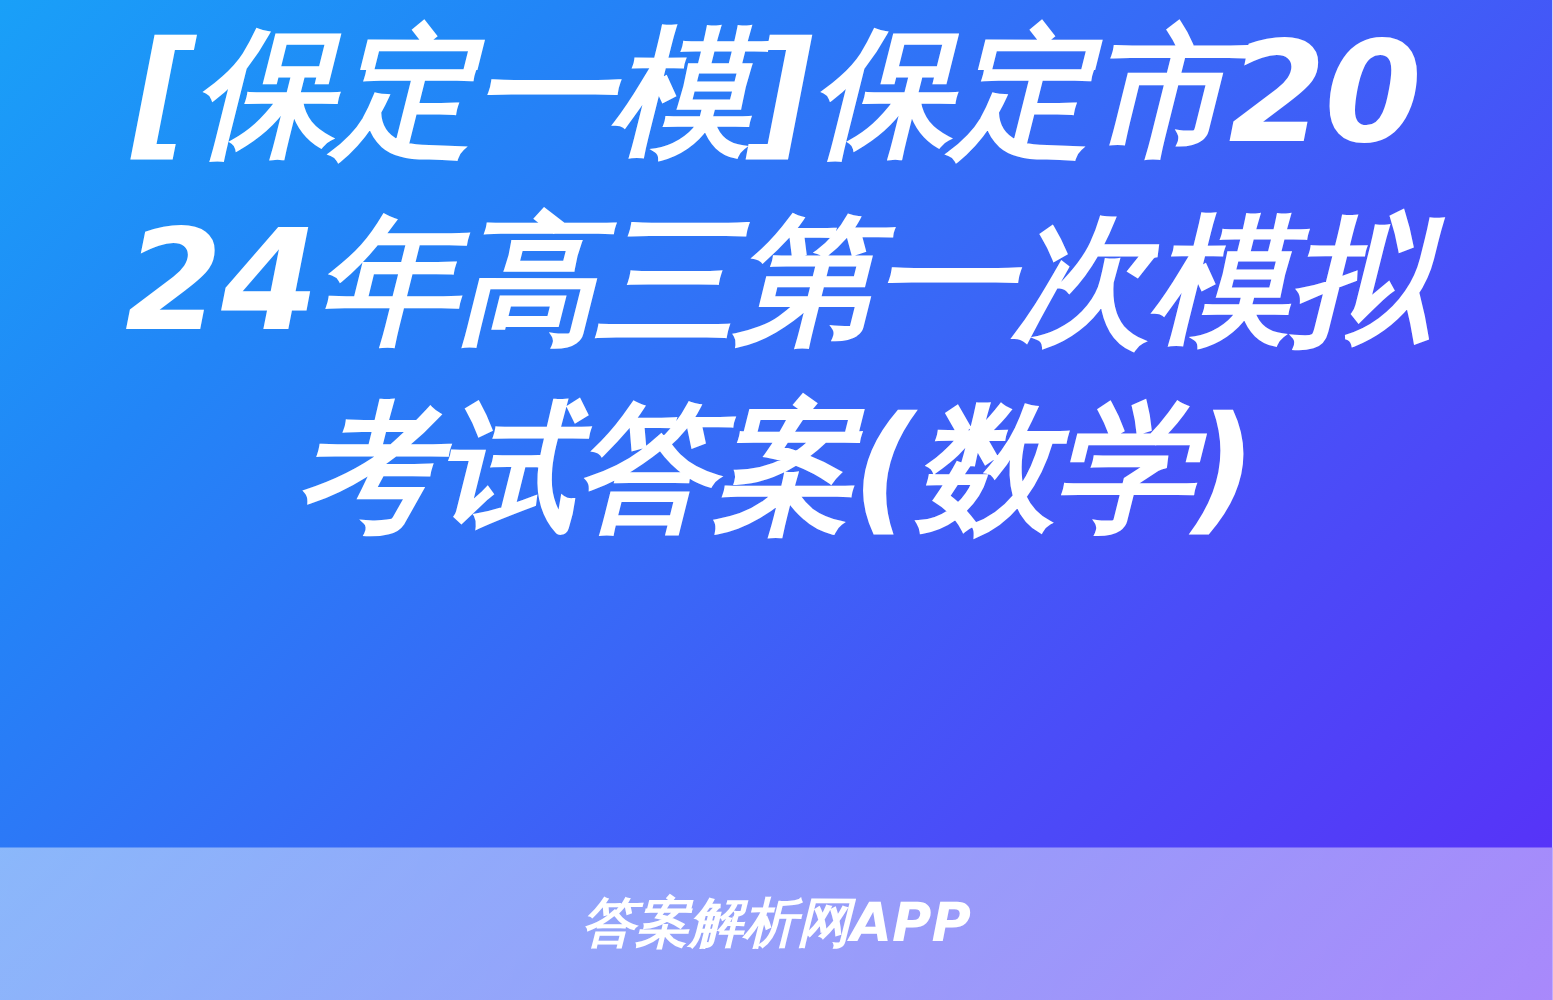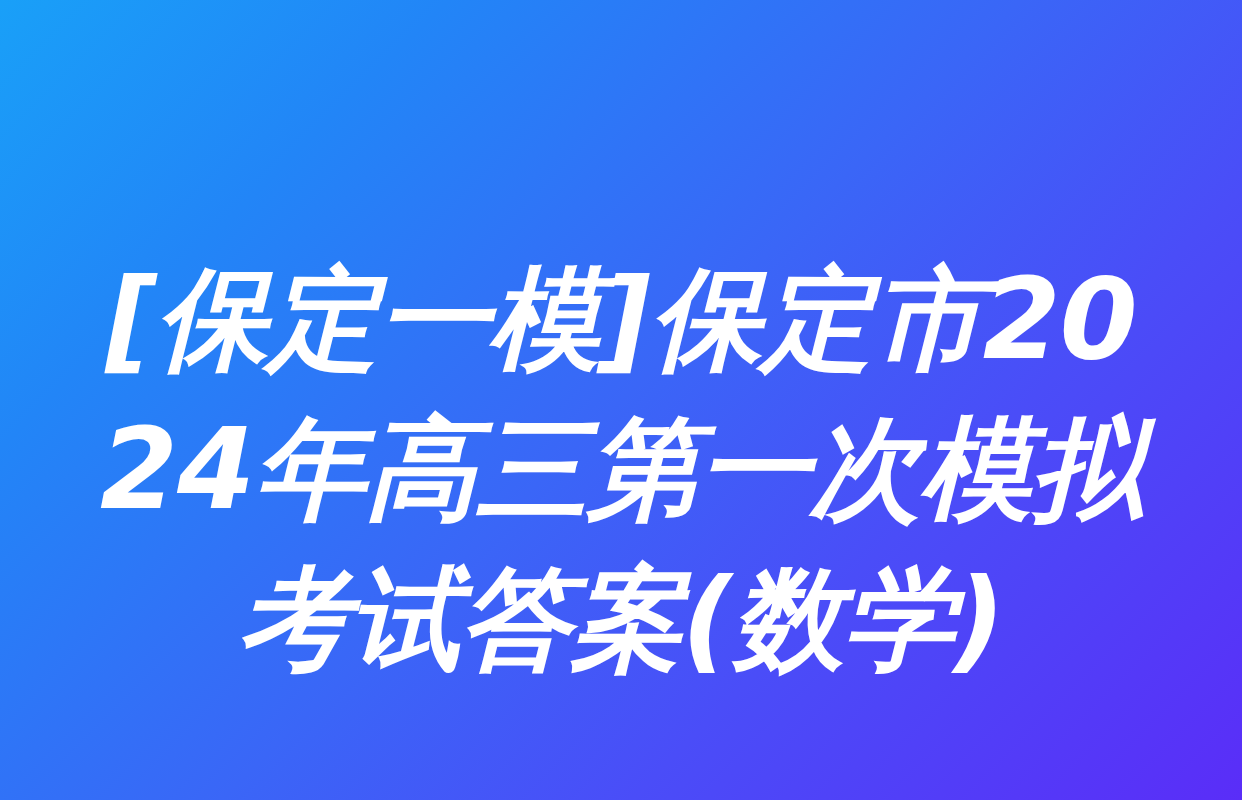--- a/index.html
+++ b/index.html
@@ -32,24 +32,24 @@
                  #3a66f7 50%,
                  #4a4df8 70%,
                  #5a2df8 100%);
   }
 
   
   .title-wrap {
     position: absolute;
     left: 0;
     right: 0;
-    top: 16px;
+    top: 0;
     height: 678px;
     display: flex;
-    align-items: flex-end;
+    align-items: flex-start;
     justify-content: center;
     padding: 0 80px;
     box-sizing: border-box;
   }
 
   .title {
     margin: 0;
     width: 100%;
     text-align: center;
     color: #ffffff;
@@ -98,14 +98,17 @@
 <body>
 
 <div class="card">
 
   <div class="bg-gradient"></div>
 
   <div class="title-wrap">
     <h1 class="title">[保定一模]保定市2024年高三第一次模拟考试答案(数学)</h1>
   </div>
 
+  <div class="footer-band">
+    <span class="footer-text">答案解析网APP</span>
+  </div>
 
 </div>
 
 </body></html>

